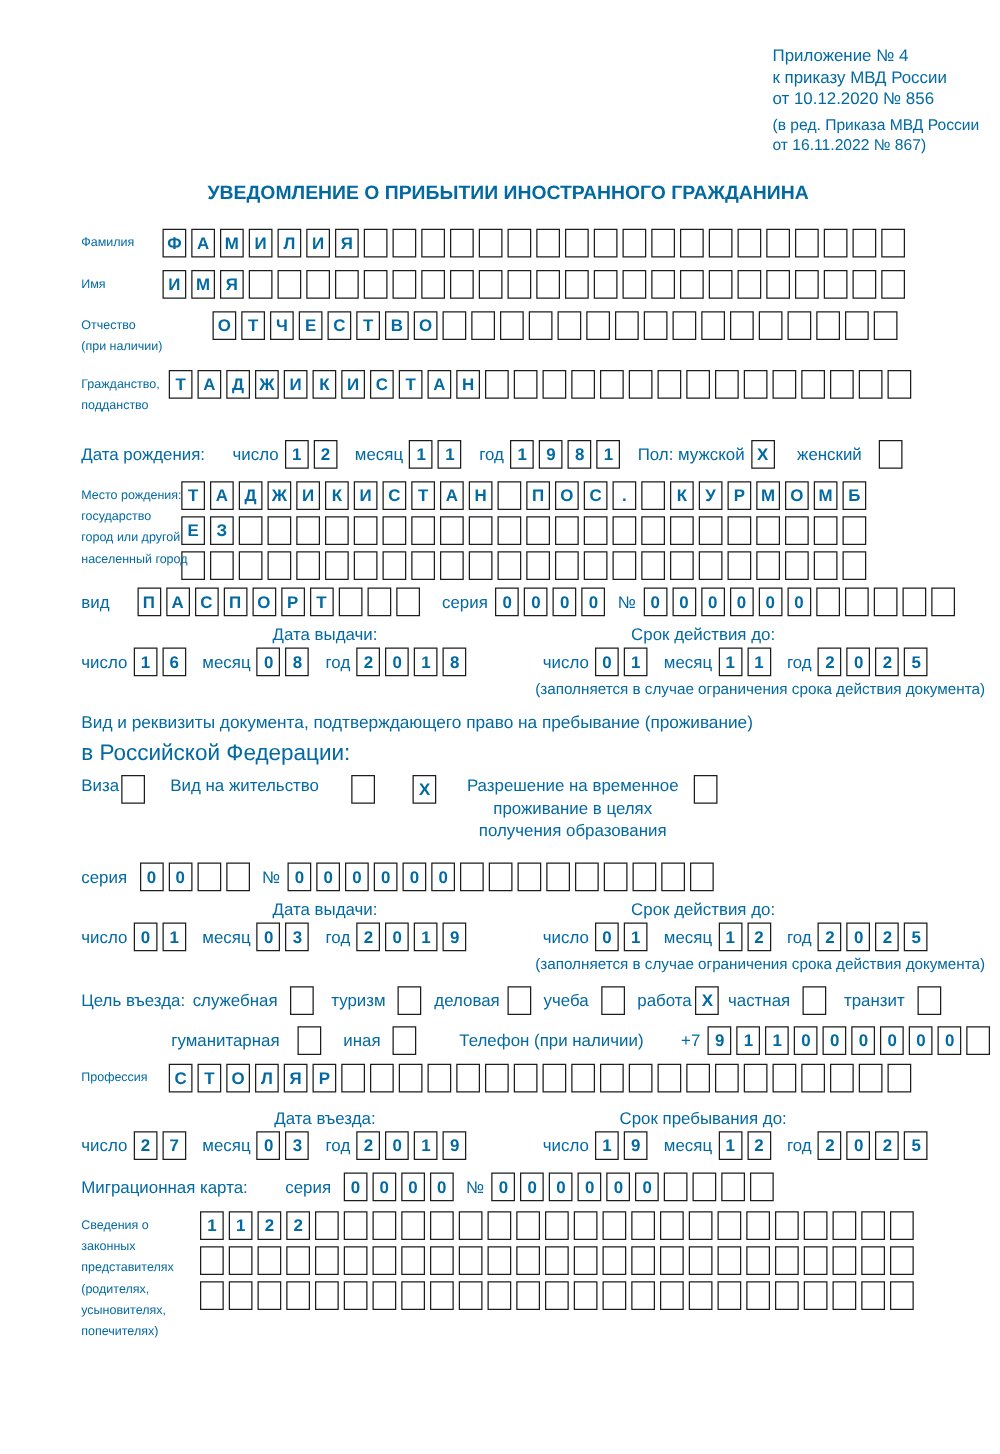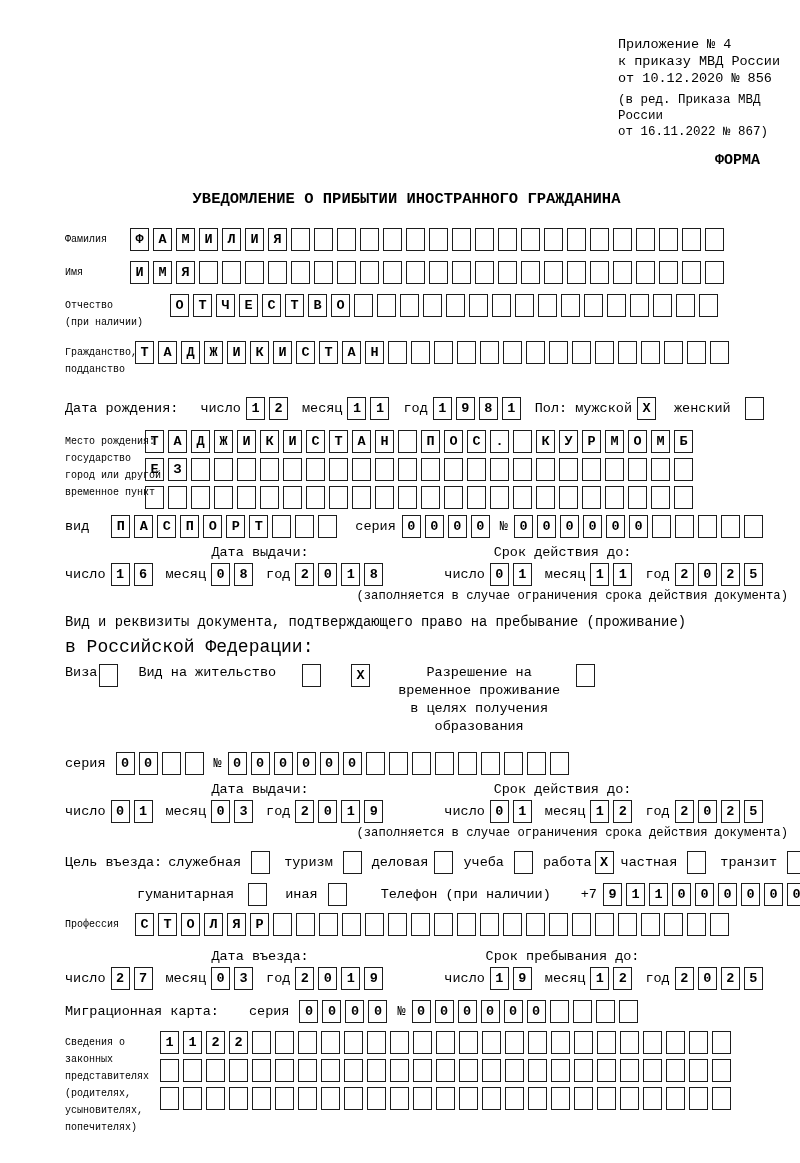--- a/index.html
+++ b/index.html
@@ -1,19 +1,19 @@
 <!DOCTYPE html>
 <html><head>
 <meta charset="utf-8">
 <style>
   html,body{margin:0;padding:0;background:#ffffff;}
   .page{
     position:relative;width:800px;height:1163px;box-sizing:border-box;
-    padding:36px 10px 0 65px;background:#fff;color:#000000;
-    font-family:Liberation Mono, monospace;font-size:13.5px;overflow:hidden;
+    padding:36px 10px 0 65px;background:#fff;color:#0369a1;
+    font-family:Liberation Sans, sans-serif;font-size:13.5px;overflow:hidden;
   }
   
   .hdr{margin-left:553px;line-height:17px;font-size:13.5px;}
   .hdr .small{font-size:12.5px;line-height:16px;}
   .hdr .small.first{margin-top:5px;}
   .forma{text-align:right;padding-right:30px;font-weight:bold;font-size:15px;margin-top:12px;}
   
   .title{text-align:center;font-weight:bold;font-size:15.5px;line-height:21px;margin-top:20px;margin-left:-42px;}
   .blank{display:inline-block;width:55px;border-bottom:2.2px solid #3a3a3a;height:13px;margin-left:10px;}
   .section-h{font-weight:bold;font-size:15.3px;margin-top:25px;letter-spacing:.2px;}
@@ -66,21 +66,20 @@
 <div class="page">
 
   <div class="hdr">
     <div>Приложение № 4</div>
     <div>к приказу МВД России</div>
     <div>от 10.12.2020 № 856</div>
     <div class="small first">(в ред. Приказа МВД России</div>
     <div class="small">от 16.11.2022 № 867)</div>
   </div>
 
-  <div class="forma">ФОРМА</div>
 
   <div class="title">
     <div>УВЕДОМЛЕНИЕ О ПРИБЫТИИ ИНОСТРАННОГО ГРАЖДАНИНА</div>
   </div>
 
 
   <div class="frow" style="margin-top:18px;">
     <div class="flabel">Фамилия</div>
     <div class="cellrow ml65">
         <span class="cell">Ф</span>
@@ -234,21 +233,21 @@
     <span class="lbl g14">женский</span>
     <span class="cg g14">
         <span class="cell">&nbsp;</span>
       </span>
   </div>
 
   <div class="frow" style="margin-top:10px;">
     <div class="flabel">Место рождения:
 государство
 город или другой
-временное пункт</div>
+населенный город</div>
     <div class="ml80">
       <div class="cellrow">
           <span class="cell">Т</span>
           <span class="cell">А</span>
           <span class="cell">Д</span>
           <span class="cell">Ж</span>
           <span class="cell">И</span>
           <span class="cell">К</span>
           <span class="cell">И</span>
           <span class="cell">С</span>

